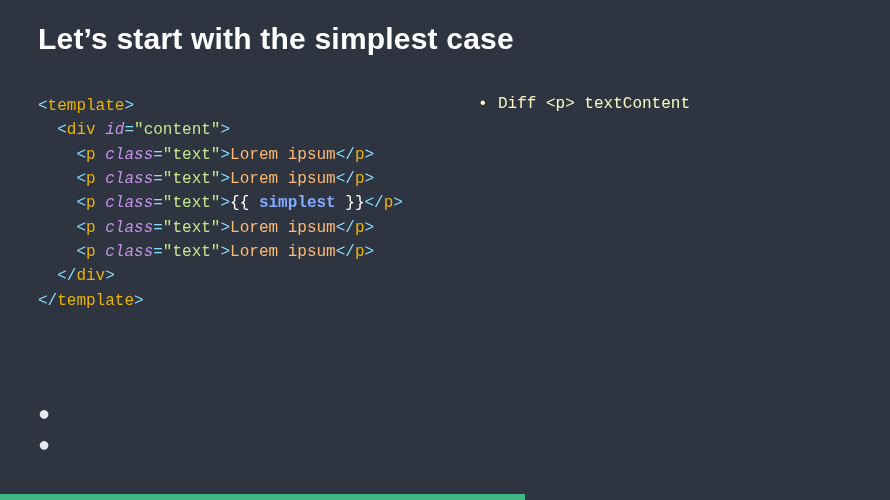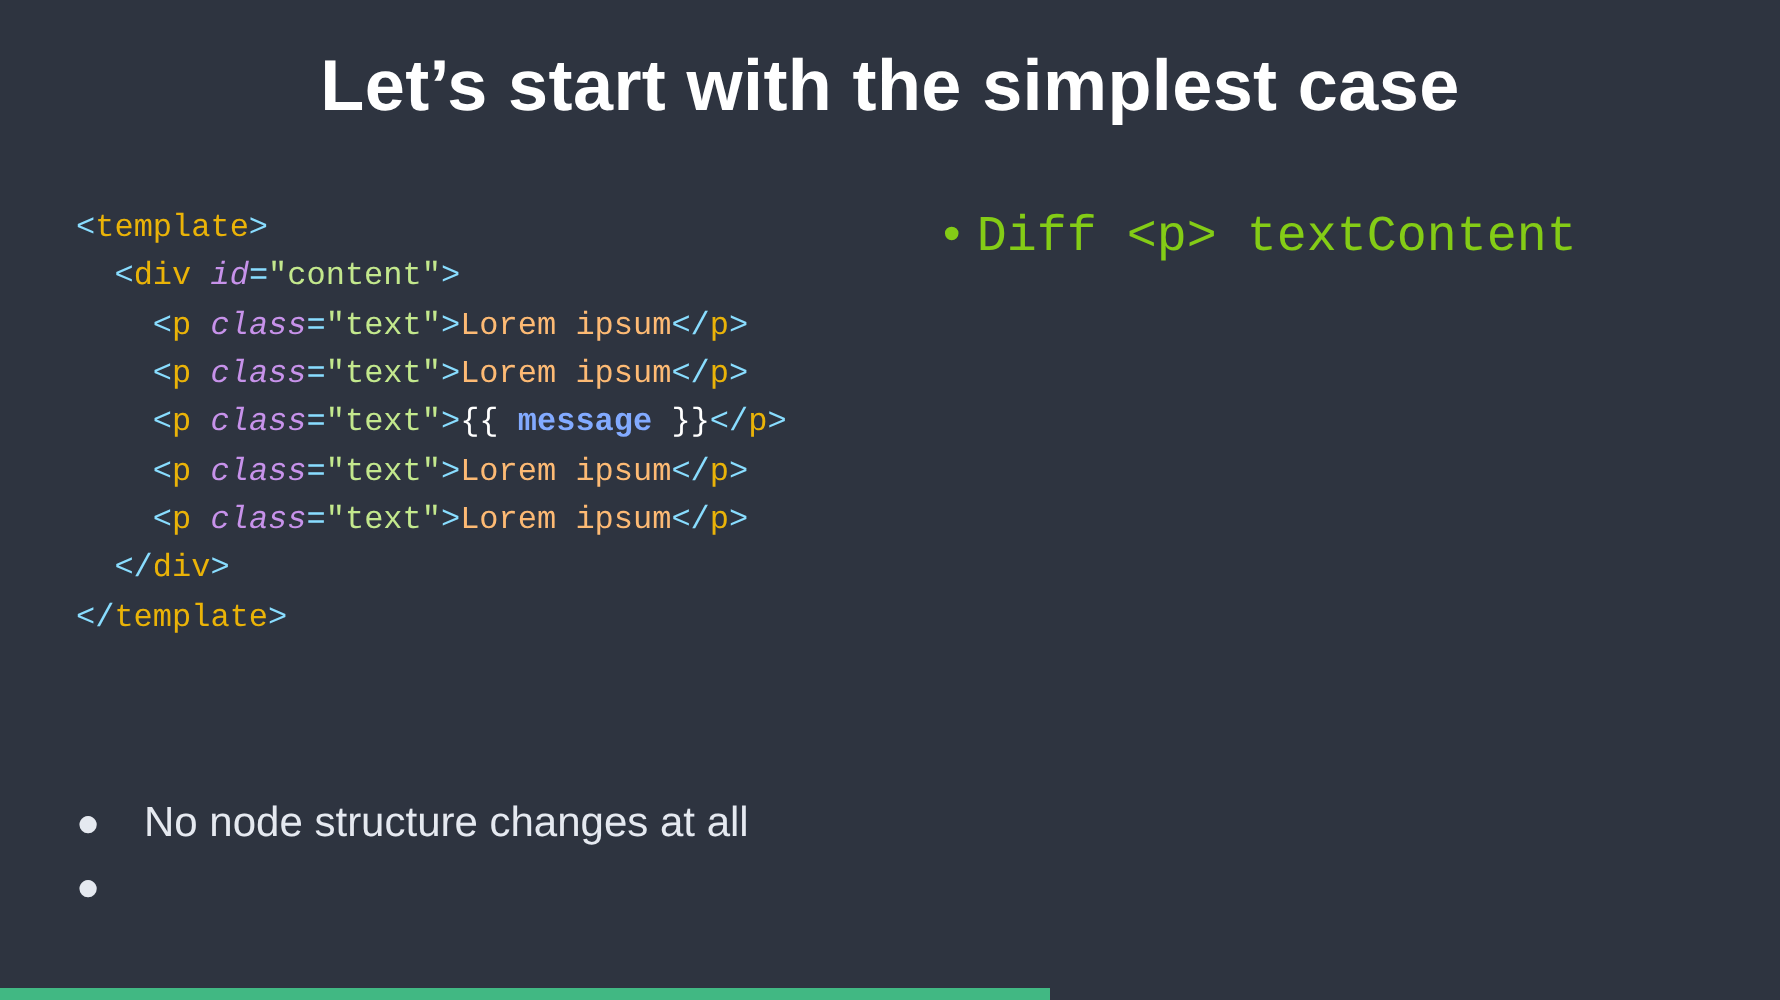--- a/index.html
+++ b/index.html
@@ -16,42 +16,41 @@
       overflow: hidden;
       position: relative;
     }
     .slide {
       width: 100%;
       height: 100%;
       padding: 22px 38px 0 38px;
       position: relative;
     }
     .title {
-      font-size: 36px;
+      font-size: 30px;
       font-weight: 700;
       color: #ffffff;
       letter-spacing: 0.2px;
       margin-bottom: 38px;
-      text-align: center;
     }
     .content {
       display: flex;
       gap: 60px;
     }
     .code-block {
       font-family: "SFMono-Regular", Consolas, "Liberation Mono", Menlo, monospace;
       font-size: 16px;
       line-height: 1.52;
       white-space: pre;
     }
     .right-bullets {
       font-family: "SFMono-Regular", Consolas, "Liberation Mono", Menlo, monospace;
-      font-size: 25px;
+      font-size: 16px;
       line-height: 1.5;
-      color: #84cc16;
+      color: #fef9c3;
       margin-top: -2px;
       margin-left: 15px;
     }
     .right-bullets .bullet-dot {
       display: inline-block;
       width: 20px;
     }
     .bottom-bullets {
       position: absolute;
       left: 38px;
@@ -94,35 +93,34 @@
 <body>
 
 <div class="slide">
   <h1 class="title">Let’s start with the simplest case</h1>
 
   <div class="content">
     <div class="code-block"><span class="pb">&lt;</span><span class="tag">template</span><span class="pb">&gt;</span>
   <span class="pb">&lt;</span><span class="tag">div</span> <span class="attr">id</span><span class="eq">=</span><span class="str">"content"</span><span class="pb">&gt;</span>
     <span class="pb">&lt;</span><span class="tag">p</span> <span class="attr">class</span><span class="eq">=</span><span class="str">"text"</span><span class="pb">&gt;</span><span class="txt">Lorem ipsum</span><span class="pb">&lt;/</span><span class="tag">p</span><span class="pb">&gt;</span>
     <span class="pb">&lt;</span><span class="tag">p</span> <span class="attr">class</span><span class="eq">=</span><span class="str">"text"</span><span class="pb">&gt;</span><span class="txt">Lorem ipsum</span><span class="pb">&lt;/</span><span class="tag">p</span><span class="pb">&gt;</span>
-    <span class="pb">&lt;</span><span class="tag">p</span> <span class="attr">class</span><span class="eq">=</span><span class="str">"text"</span><span class="pb">&gt;</span><span class="mustache">{{ </span><span class="var">message</span><span class="mustache"> }}</span><span class="pb">&lt;/</span><span class="tag">p</span><span class="pb">&gt;</span>
+    <span class="pb">&lt;</span><span class="tag">p</span> <span class="attr">class</span><span class="eq">=</span><span class="str">"text"</span><span class="pb">&gt;</span><span class="mustache">{{ </span><span class="var">simplest</span><span class="mustache"> }}</span><span class="pb">&lt;/</span><span class="tag">p</span><span class="pb">&gt;</span>
     <span class="pb">&lt;</span><span class="tag">p</span> <span class="attr">class</span><span class="eq">=</span><span class="str">"text"</span><span class="pb">&gt;</span><span class="txt">Lorem ipsum</span><span class="pb">&lt;/</span><span class="tag">p</span><span class="pb">&gt;</span>
     <span class="pb">&lt;</span><span class="tag">p</span> <span class="attr">class</span><span class="eq">=</span><span class="str">"text"</span><span class="pb">&gt;</span><span class="txt">Lorem ipsum</span><span class="pb">&lt;/</span><span class="tag">p</span><span class="pb">&gt;</span>
   <span class="pb">&lt;/</span><span class="tag">div</span><span class="pb">&gt;</span>
 <span class="pb">&lt;/</span><span class="tag">template</span><span class="pb">&gt;</span></div>
 
     <div class="right-bullets">
       <div><span class="bullet-dot">•</span><span>Diff </span><span>&lt;p&gt;</span><span> textContent</span></div>
     </div>
   </div>
 
   <div class="bottom-bullets">
     <div class="row">
         <span class="dot">●</span>
-        <span>No node structure changes at all</span>
       </div>
     <div class="row">
         <span class="dot">●</span>
       </div>
   </div>
 
   <div class="progress">
     <div class="progress-bar" style="width:59%"></div>
   </div>
 </div>

